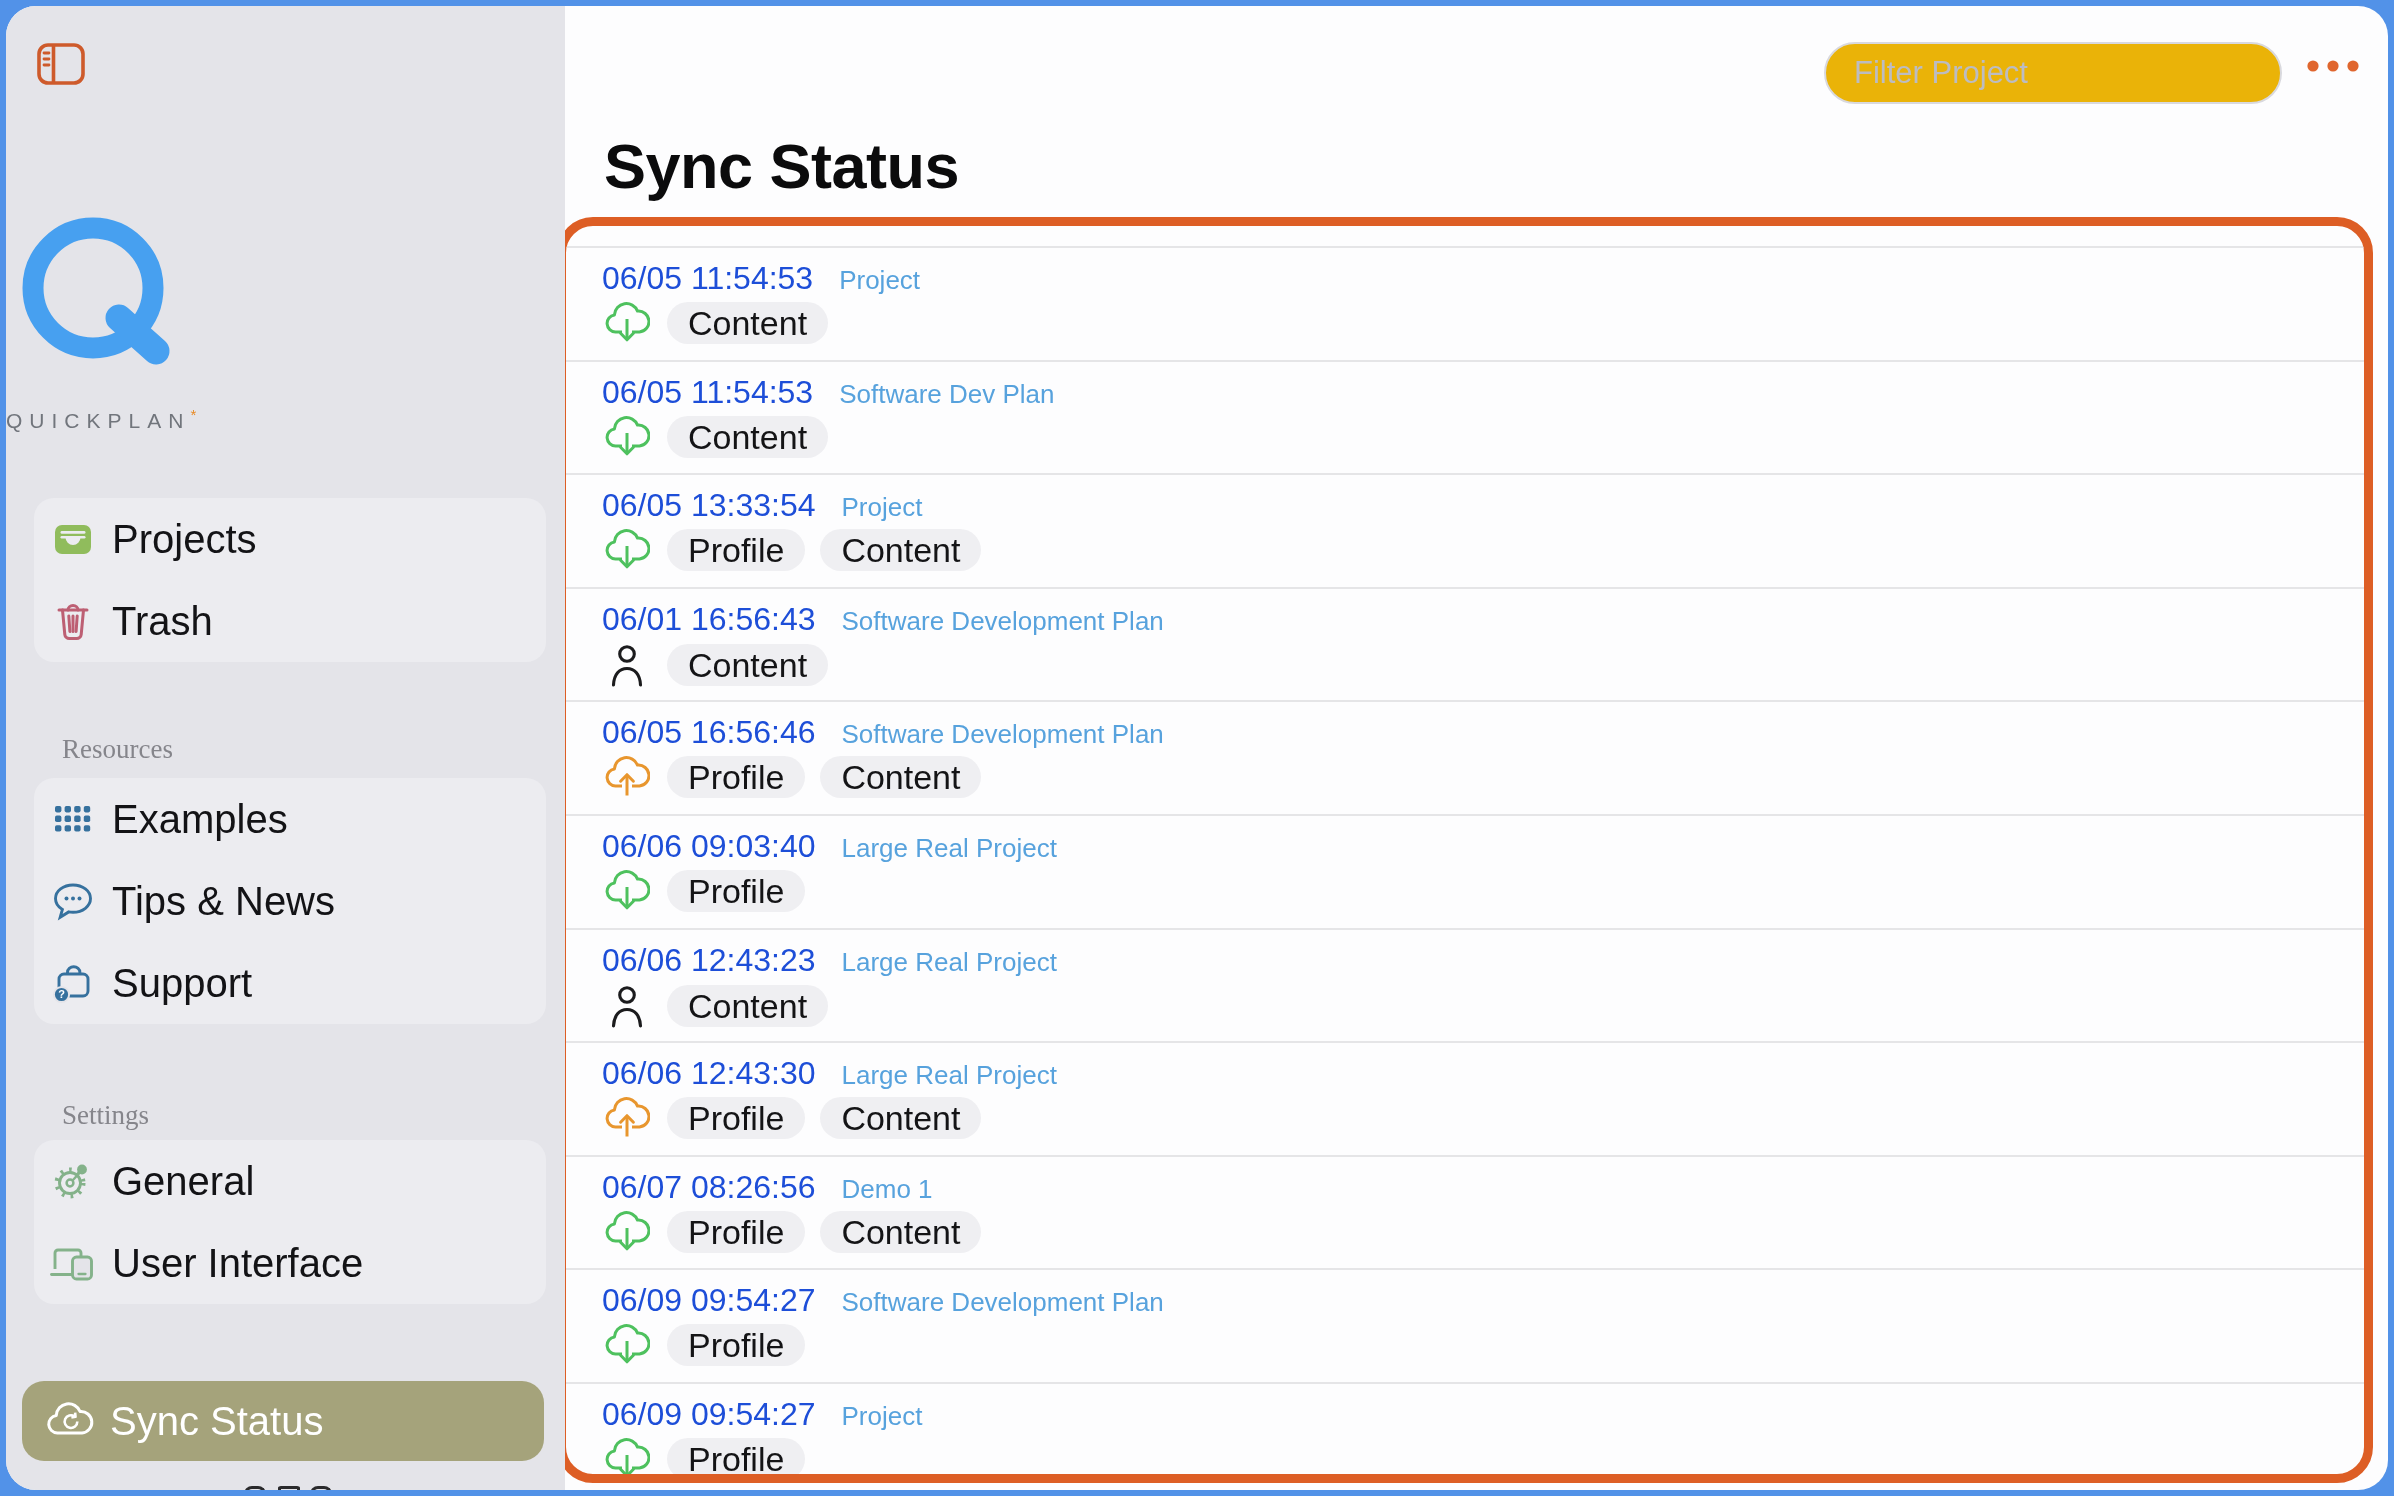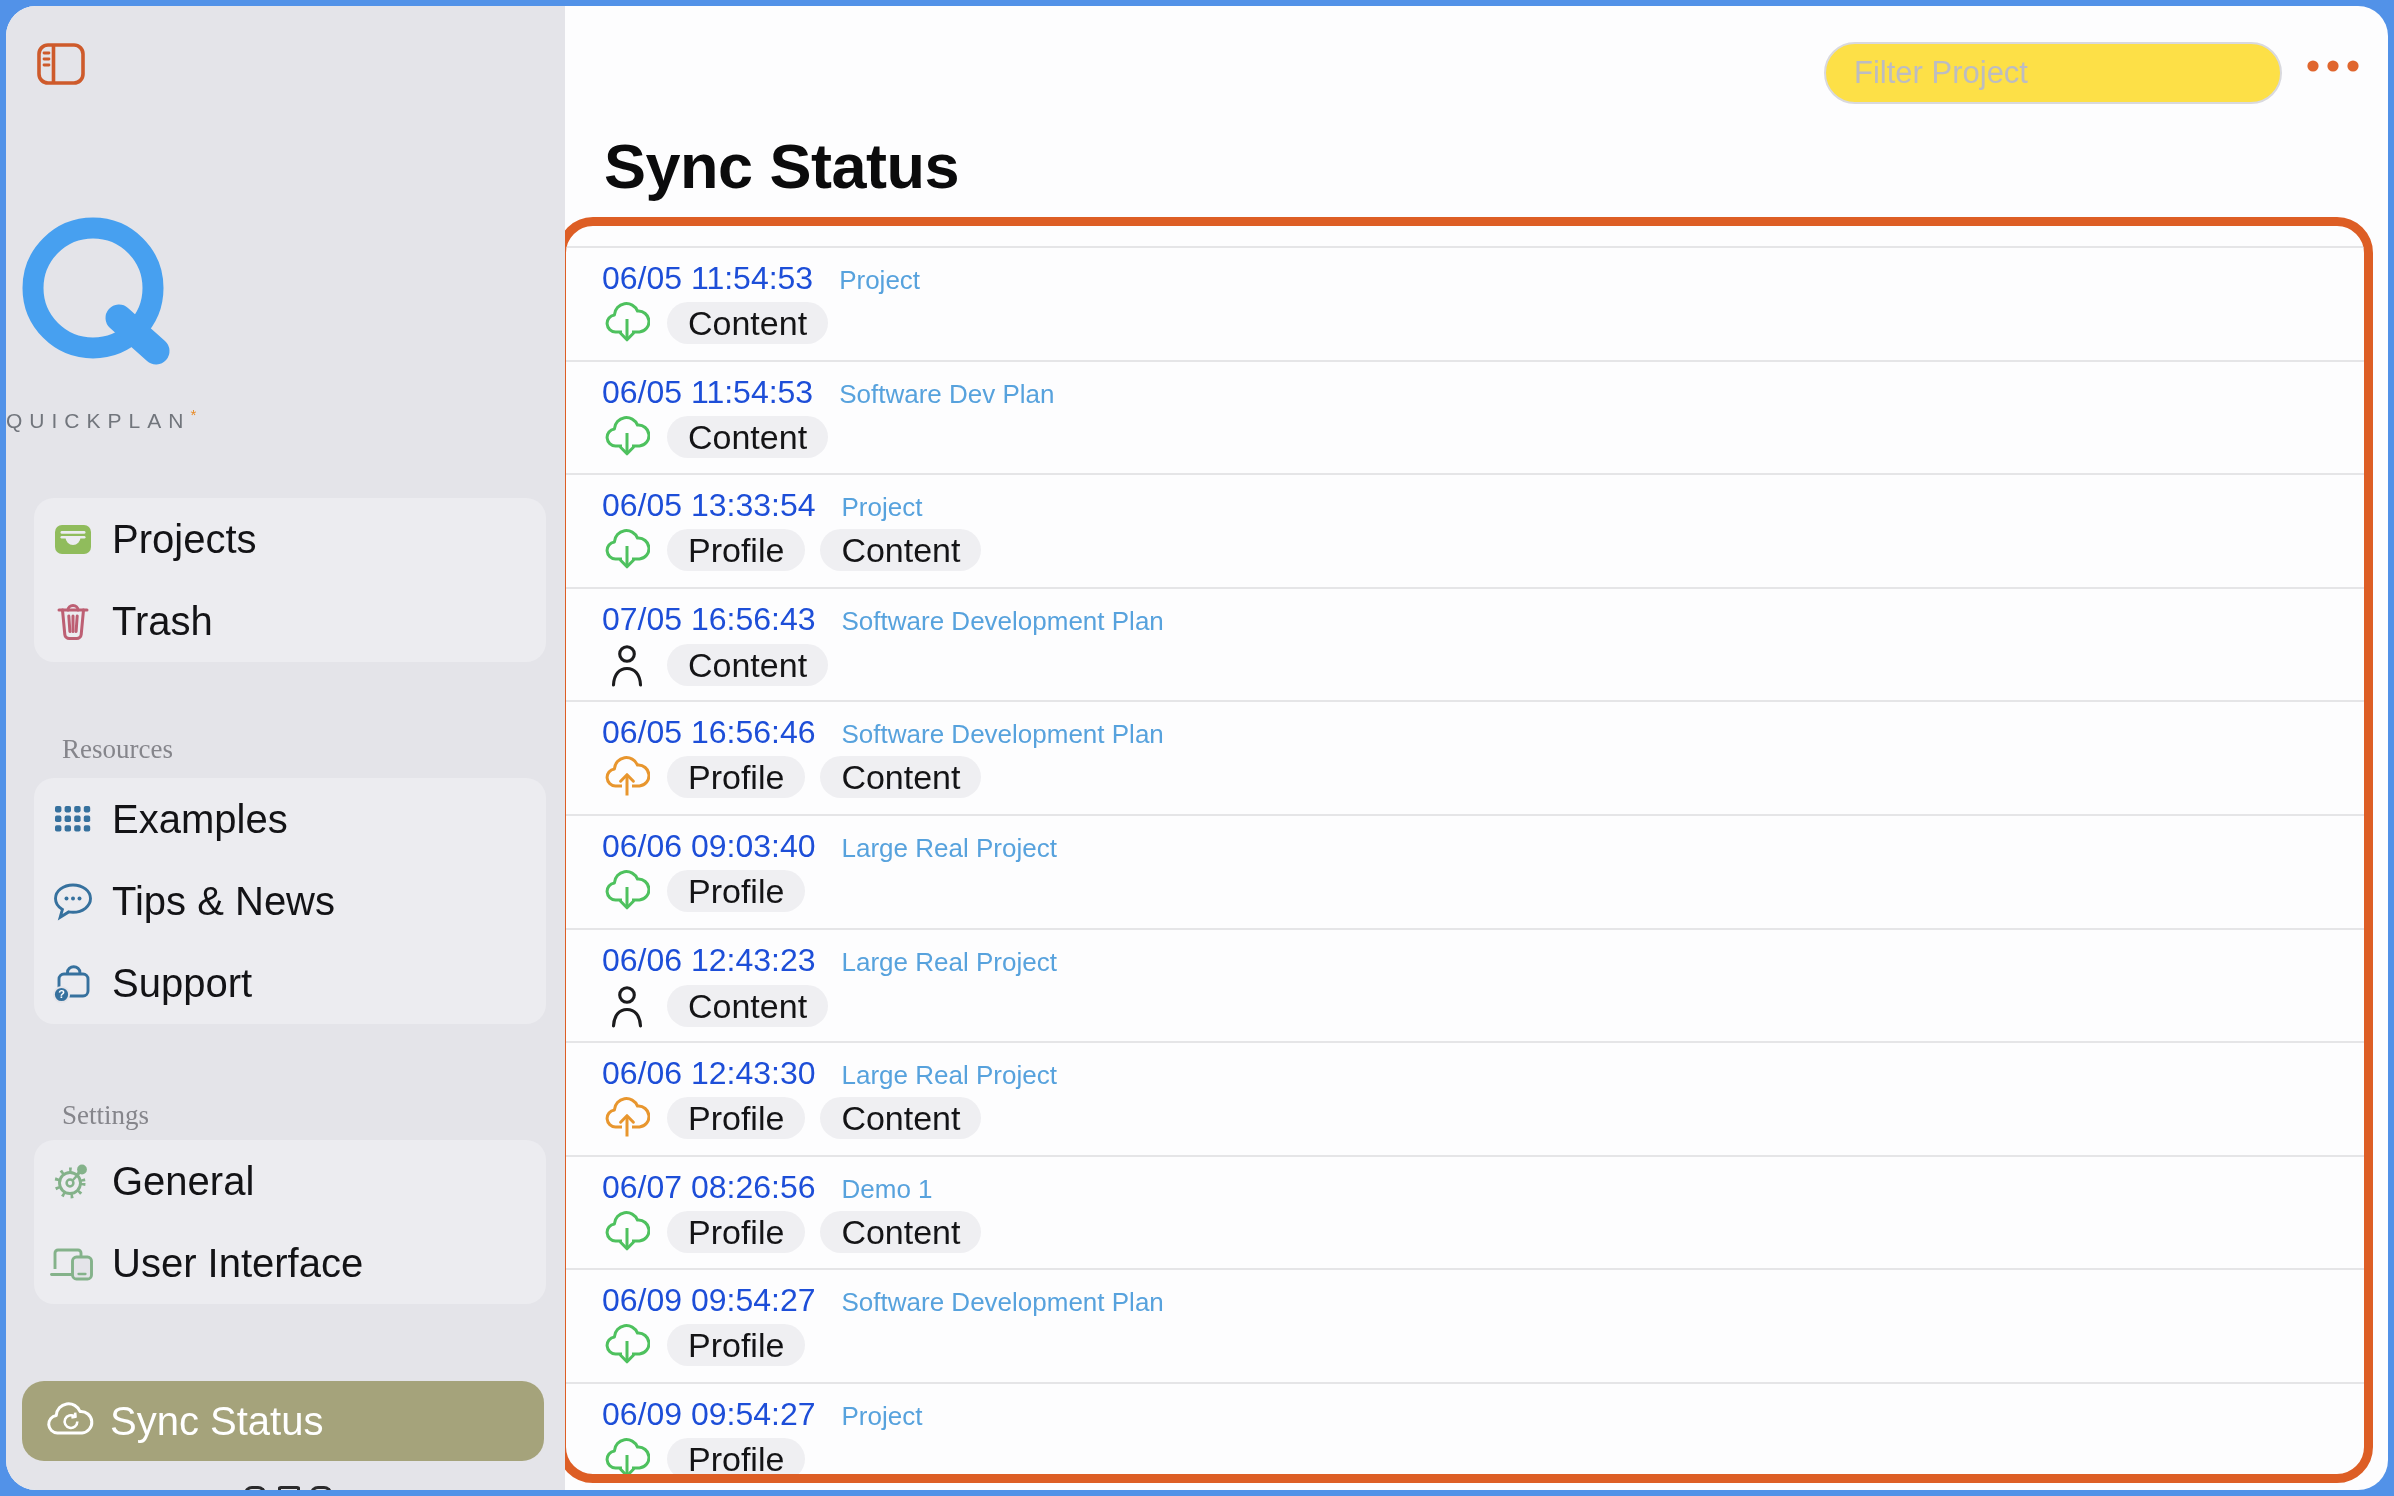--- a/index.html
+++ b/index.html
@@ -30,21 +30,21 @@
   .side-label{margin-left:14px;font-size:40px;color:#131316;}
   .sync-btn{position:absolute;left:16px;top:1375px;width:522px;height:80px;border-radius:22px;
     display:flex;align-items:center;padding-left:24px;box-sizing:border-box;cursor:pointer;}
   .sync-btn .side-label{color:#FFFFFF;}
   .cutoff-row{position:absolute;left:0;top:1478px;width:559px;height:8px;overflow:hidden;}
   .cutoff-icon{position:absolute;left:114px;top:0;}
   .cutoff-glyph{position:absolute;top:2px;width:16px;height:8px;border:3px solid #2A2A2C;border-bottom:none;border-radius:8px 8px 0 0;}
   
   .filter-input{
     position:absolute;left:1818px;top:36px;width:458px;height:62px;box-sizing:border-box;
-    border:2px solid #D9D9DE;border-radius:31px;background:#fde047;
+    border:2px solid #D9D9DE;border-radius:31px;background:#eab308;
     font-size:31px;color:#333;padding:0 28px;outline:none;
     font-family:"Liberation Sans","DejaVu Sans",sans-serif;
   }
   .filter-input::placeholder{color:#BCBCC2;}
   .more-btn{position:absolute;left:2300px;top:50px;width:60px;height:24px;display:flex;align-items:center;cursor:pointer;}
   .page-title{position:absolute;left:598px;top:124px;font-size:63px;font-weight:700;color:#0B0B0C;letter-spacing:-0.5px;}
   
   .sync-box{
     position:absolute;left:551px;top:211px;width:1816px;height:1266px;box-sizing:border-box;
     border:9px solid #DD5E25;border-radius:36px;background:#FDFDFE;overflow:hidden;
@@ -125,21 +125,21 @@
                   <path d="M23 18 V38.5" stroke="#4EC15E" stroke-width="3"></path>
                   <path d="M16.6 32.3 L23 38.8 L29.4 32.3" fill="none" stroke="#4EC15E" stroke-width="3" stroke-linecap="round" stroke-linejoin="round"></path>
                 </svg>
               </span>
        <span class="badge">Profile</span>
               <span class="badge">Content</span>
      </div>
           </div>
           <div class="row">
             <div class="row-line1">
-       <span class="row-time">07/05 16:56:43</span>
+       <span class="row-time">06/01 16:56:43</span>
        <span class="row-name">Software Development Plan</span>
      </div>
      <div class="row-line2">
        <span class="dir-icon">
                 <svg width="40" height="46" viewBox="0 0 40 46">
       <circle cx="20" cy="12" r="7.3" fill="none" stroke="#1B1B1D" stroke-width="3.1"></circle>
       <path d="M6.5 43 C7 32.5 12.3 26.5 20 26.5 s13 6 13.5 16.5" fill="none" stroke="#1B1B1D" stroke-width="3.1" stroke-linecap="round"></path>
                 </svg>
               </span>
        <span class="badge">Content</span>

